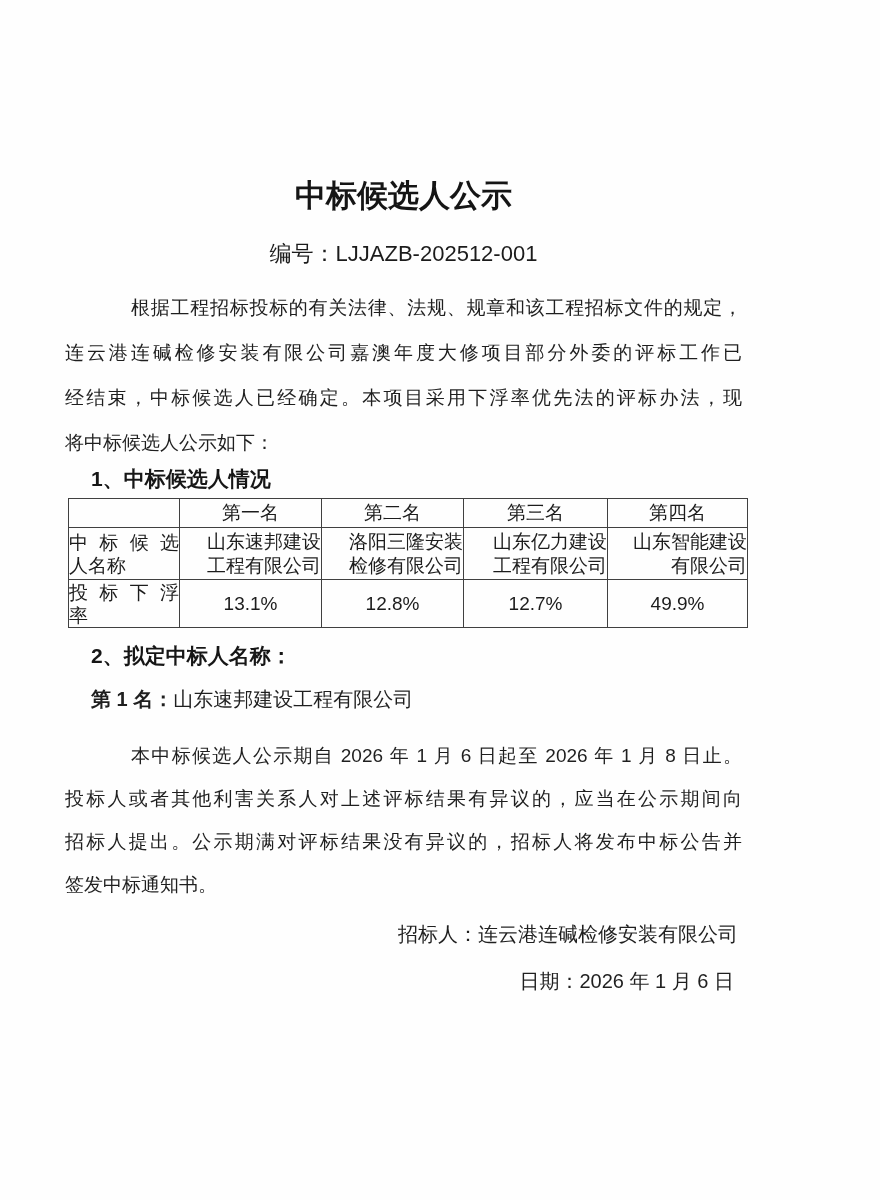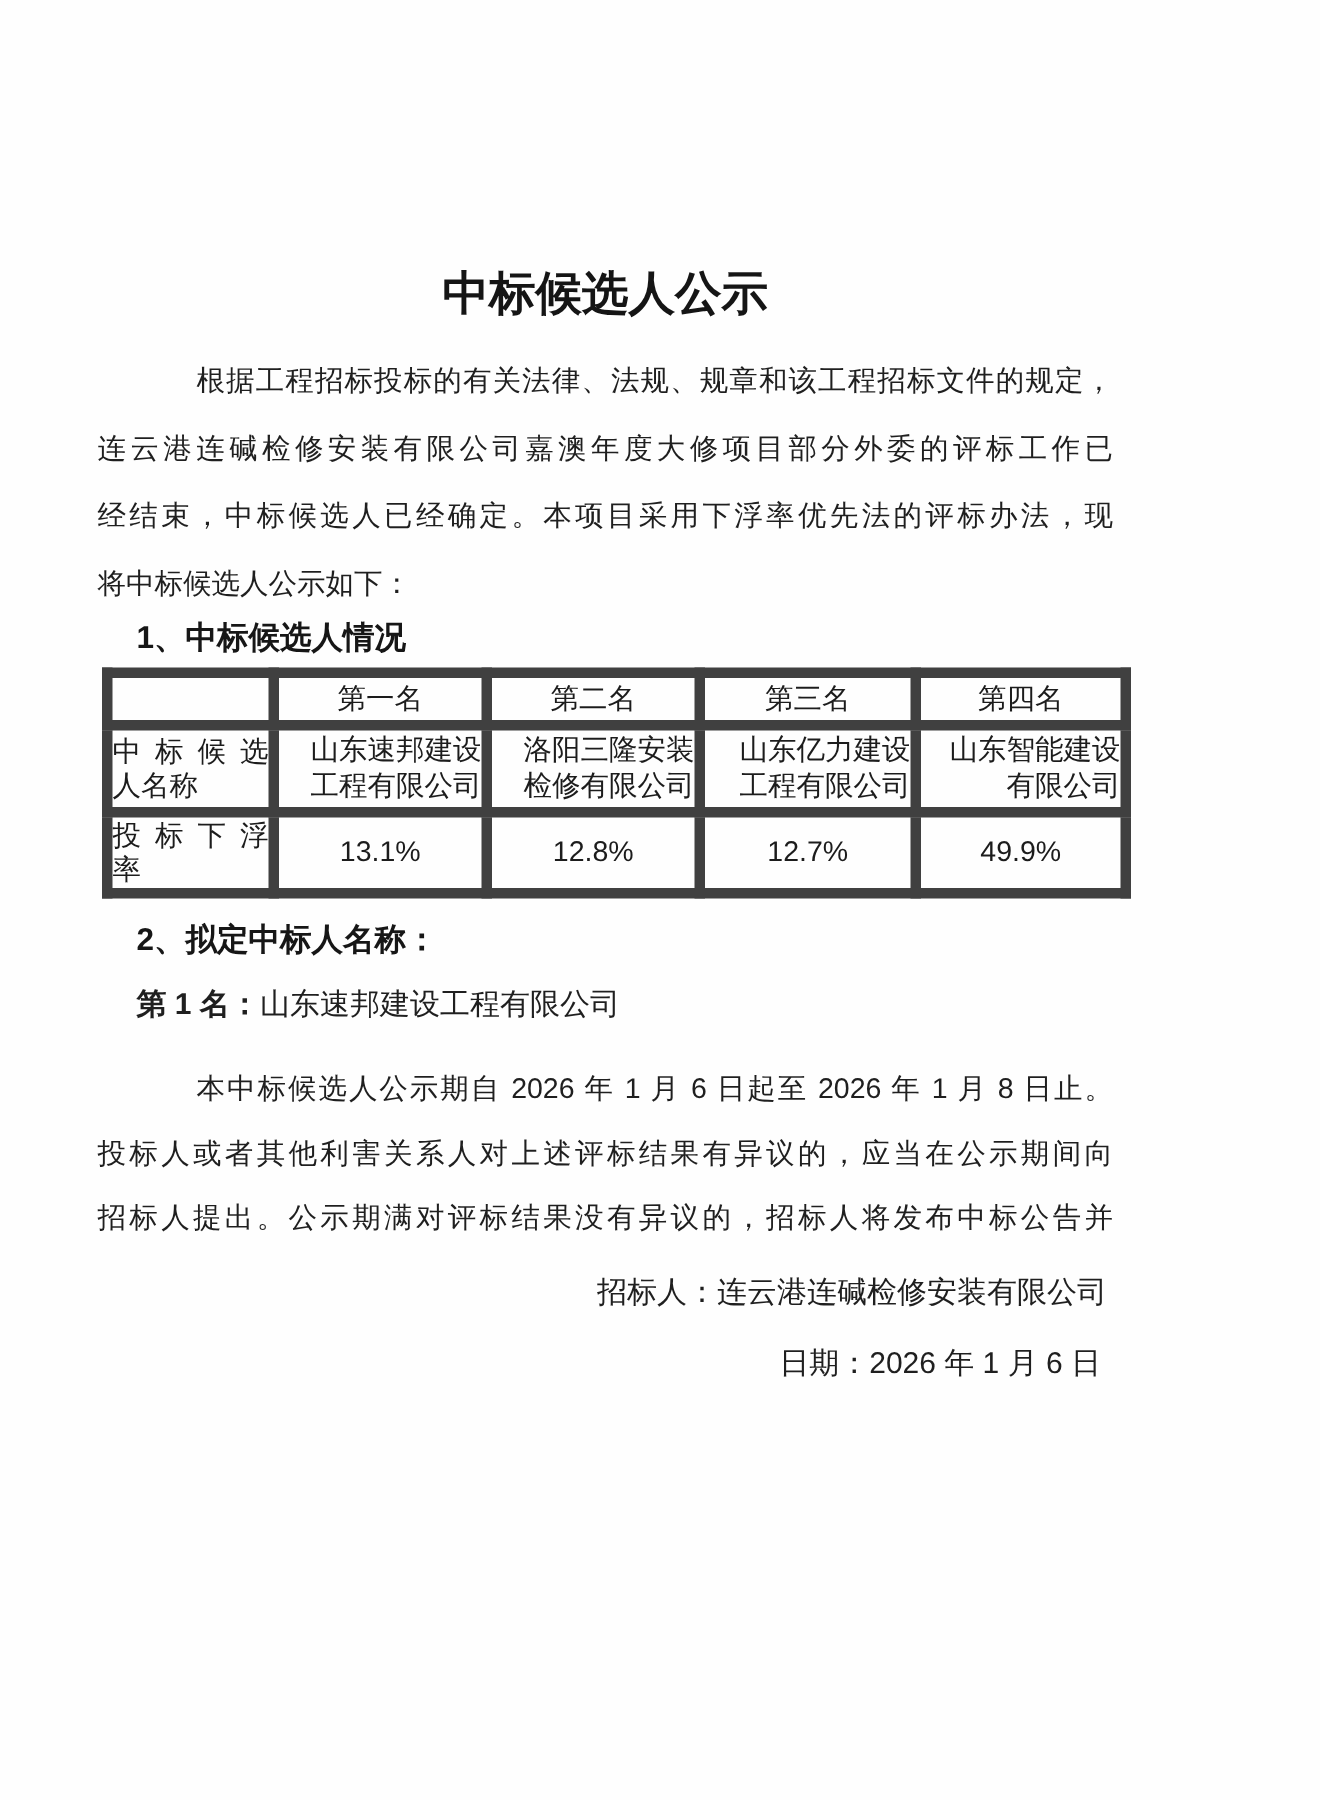--- a/index.html
+++ b/index.html
@@ -67,21 +67,21 @@
   .h2{margin-top:16px;}
   
   table.candidates{
     margin-top:7px;
     margin-left:3px;
     width:679px;
     border-collapse:collapse;
     table-layout:fixed;
   }
   table.candidates td{
-    border:7px solid #404040;
+    border:1px solid #404040;
     font-size:19px;
     color:#1c1c1c;
     padding:0;
     vertical-align:middle;
   }
   td.head-cell{height:28px;text-align:center;}
   td.label-cell{
     padding:2px 9px;
     line-height:23px;
   }
@@ -118,20 +118,21 @@
   .sig-bidder{margin-top:14px;}
   .sig-date{margin-top:19px;padding-right:8px;}
 </style>
 </head>
 <body>
 
 <div class="page">
   <div class="content">
 
     <div class="doc-title">中标候选人公示</div>
+    <div class="doc-number">编号：LJJAZB-202512-001</div>
 
     <div class="para p-intro">
       <div class="line indent stretch">根据工程招标投标的有关法律、法规、规章和该工程招标文件的规定，</div>
       <div class="line stretch">连云港连碱检修安装有限公司嘉澳年度大修项目部分外委的评标工作已</div>
       <div class="line stretch">经结束，中标候选人已经确定。本项目采用下浮率优先法的评标办法，现</div>
       <div class="line">将中标候选人公示如下：</div>
     </div>
 
     <div class="sec-heading h1">1、中标候选人情况</div>
 
@@ -189,19 +190,20 @@
     <div class="sec-heading h2">2、拟定中标人名称：</div>
 
     <div class="rank-line rank1">
       <span class="rank-prefix">第 1 名：</span><span>山东速邦建设工程有限公司</span>
     </div>
 
     <div class="para p-notice">
       <div class="line indent stretch">本中标候选人公示期自 2026 年 1 月 6 日起至 2026 年 1 月 8 日止。</div>
       <div class="line stretch">投标人或者其他利害关系人对上述评标结果有异议的，应当在公示期间向</div>
       <div class="line stretch">招标人提出。公示期满对评标结果没有异议的，招标人将发布中标公告并</div>
+      <div class="line">签发中标通知书。</div>
     </div>
 
     <div class="sig sig-bidder">招标人：连云港连碱检修安装有限公司</div>
     <div class="sig sig-date">日期：2026 年 1 月 6 日</div>
 
   </div>
 </div>
 
 </body></html>

